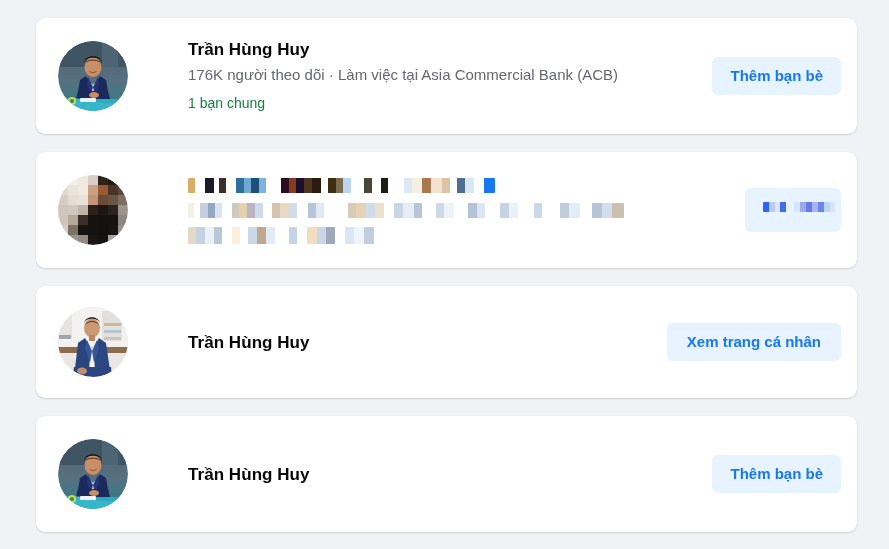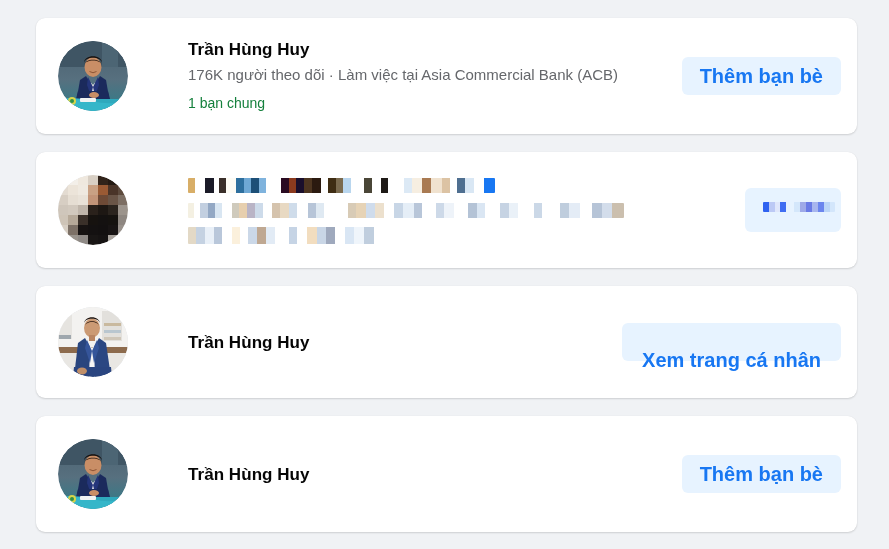--- a/index.html
+++ b/index.html
@@ -82,32 +82,32 @@
     line-height: 22px;
     margin-top: 6px;
     white-space: nowrap;
   }
 
   
   .btn {
     flex: 0 0 auto;
     background: #e7f3ff;
     color: #1877f2;
-    font-size: 20px;
+    font-size: 15px;
     font-weight: bold;
     border: none;
     border-radius: 6px;
     padding: 0 18px;
     height: 38px;
     line-height: 38px;
     cursor: pointer;
     white-space: nowrap;
     font-family: "Liberation Sans", sans-serif;
   }
-  .btn-profile { padding: 18px 20px; text-align: center; }
+  .btn-profile { padding: 0 20px; text-align: center; }
 
   
   .pix-name, .pix-sub, .pix-sub2 {
     display: block;
     height: 14px;
     border-radius: 1px;
   }
   .pix-name  { width: 307px; height: 15px; margin-top: 2px; }
   .pix-sub   { width: 436px; height: 15px; margin-top: 10px; }
   .pix-sub2  { width: 196px; height: 17px; margin-top: 9px; }

